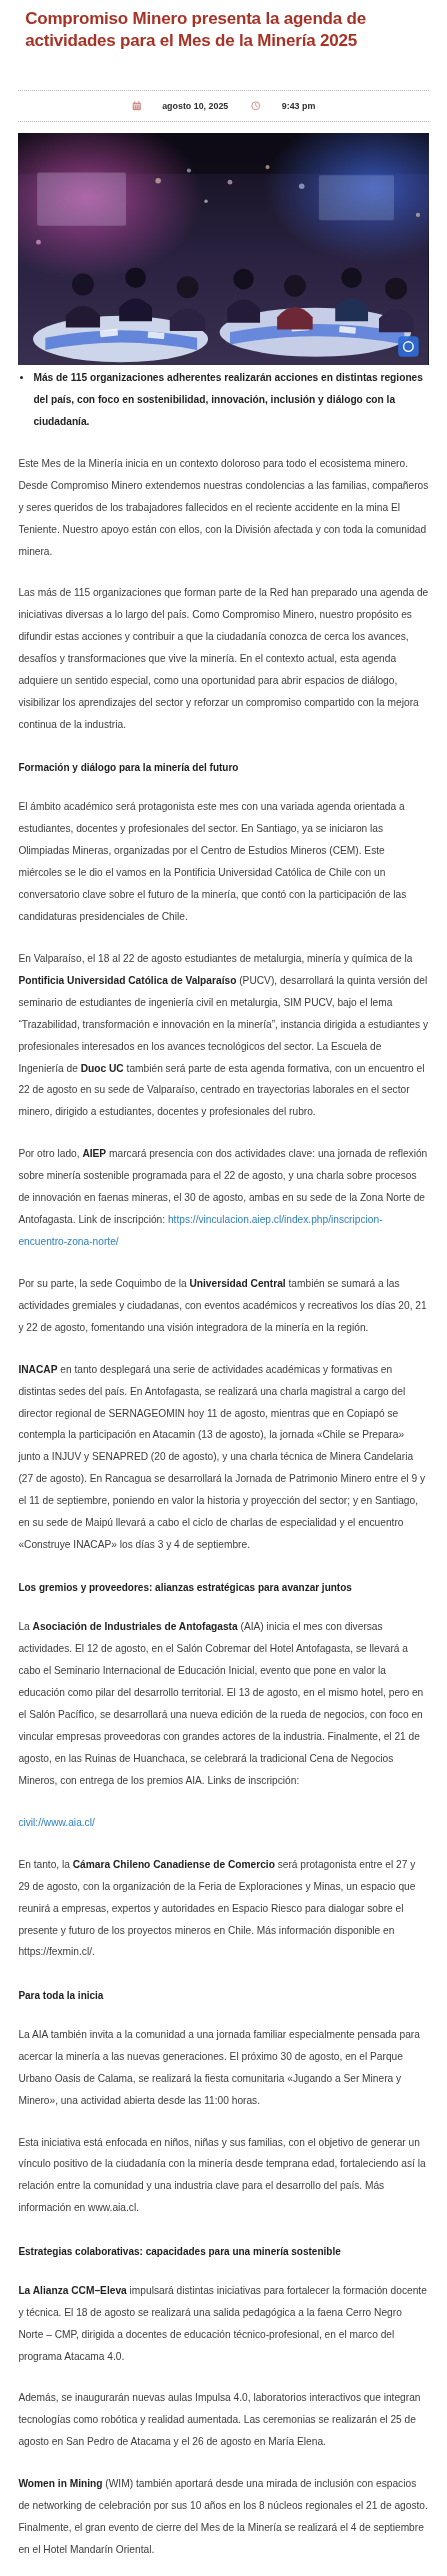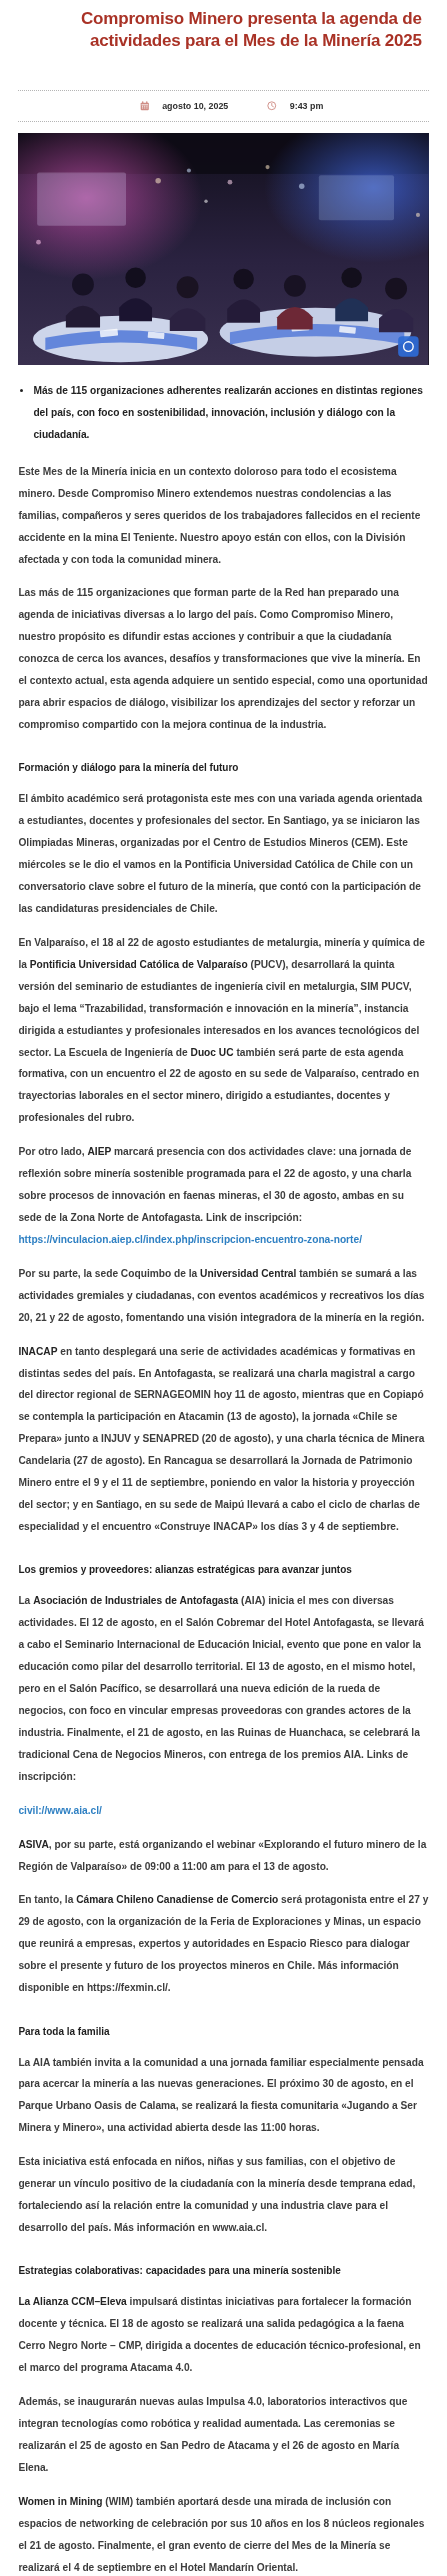--- a/index.html
+++ b/index.html
@@ -5,67 +5,66 @@
   html,body{margin:0;padding:0;background:#ffffff;}
   body{
     width:447px;
     font-family:"Liberation Sans","DejaVu Sans",sans-serif;
     color:#3d3d3d;
     -webkit-font-smoothing:antialiased;
   }
   .container{padding:0 18.4px 27px 18.4px;}
   .post-title{
     margin:8.2px 6.8px 0 6.8px;
-    text-align:right;
+    text-align:left;
     color:#a93226;
     font-size:17px;
     line-height:1.28;
     font-weight:700;
     letter-spacing:-0.2px;
   }
   .meta-row{
     margin-top:38px;
     border-top:0.7px dotted #b5b5b5;
     border-bottom:0.7px dotted #b5b5b5;
     padding:10.2px 0;
     display:flex;
     justify-content:center;
     align-items:center;
     gap:23px;
     font-size:8.9px;
     font-weight:700;
     color:#2f2f2f;
   }
-  .meta-item{display:flex;align-items:center;gap:13px;margin-left:16px;}
+  .meta-item{display:flex;align-items:center;gap:21px;}
   .meta-item svg{display:block;}
   .hero{
     margin-top:11px;
     width:100%;
     height:232px;
     overflow:hidden;
     background:#17131f;
   }
   .hero svg{display:block;width:100%;height:100%;}
   .article h2{
     font-size:10px;
     font-weight:700;
     color:#1e1e1e;
     margin:24.5px 0 6.8px 0;
     line-height:1.6;
   }
   .article p{
     font-size:10.2px;
     line-height:2.15;
-    margin:12px 0;
+    margin:20px 0;
     color:#3d3d3d;
-    font-weight:bold;
   }
   .article strong{color:#242424;}
   .article ul{
-    margin:15px 0;
+    margin:2px 0;
     padding-left:15px;
   }
   .article li{
     font-size:10.2px;
     font-weight:700;
     color:#232323;
     line-height:2.15;
     margin:0 0 4.1px 0;
   }
   .lnk{
@@ -191,23 +190,22 @@
       <p><span>Las más de 115 organizaciones que forman parte de la Red han preparado una agenda de iniciativas diversas a lo largo del país. Como Compromiso Minero, nuestro propósito es difundir estas acciones y contribuir a que la ciudadanía conozca de cerca los avances, desafíos y transformaciones que vive la minería. En el contexto actual, esta agenda adquiere un sentido especial, como una oportunidad para abrir espacios de diálogo, visibilizar los aprendizajes del sector y reforzar un compromiso compartido con la mejora continua de la industria.</span></p>
       <h2>Formación y diálogo para la minería del futuro</h2>
       <p><span>El ámbito académico será protagonista este mes con una variada agenda orientada a estudiantes, docentes y profesionales del sector. En Santiago, ya se iniciaron las Olimpiadas Mineras, organizadas por el Centro de Estudios Mineros (CEM).  Este miércoles se le dio el vamos en la Pontificia Universidad Católica de Chile con un conversatorio clave sobre el futuro de la minería, que contó con la participación de las candidaturas presidenciales de Chile.</span></p>
       <p><span>En Valparaíso, el 18 al 22 de agosto estudiantes de metalurgia, minería y química de la </span><strong>Pontificia Universidad Católica de Valparaíso</strong><span> (PUCV), desarrollará la quinta versión del seminario de estudiantes de ingeniería civil en metalurgia, SIM PUCV, bajo el lema “Trazabilidad, transformación e innovación en la minería”, instancia dirigida a estudiantes y profesionales interesados en los avances tecnológicos del sector. La Escuela de Ingeniería de </span><strong>Duoc UC</strong><span> también será parte de esta agenda formativa, con un encuentro el 22 de agosto en su sede de Valparaíso, centrado en trayectorias laborales en el sector minero, dirigido a estudiantes, docentes y profesionales del rubro.</span></p>
       <p><span>Por otro lado, </span><strong>AIEP</strong><span> marcará presencia con dos actividades clave: una jornada de reflexión sobre minería sostenible programada para el 22 de agosto, y una charla sobre procesos de innovación en faenas mineras, el 30 de agosto, ambas en su sede de la Zona Norte de Antofagasta. Link de inscripción: </span><a class="lnk">https://vinculacion.aiep.cl/index.php/inscripcion-encuentro-zona-norte/</a></p>
       <p><span>Por su parte, la sede Coquimbo de la </span><strong>Universidad Central</strong><span> también se sumará a las actividades gremiales y ciudadanas, con eventos académicos y recreativos los días 20, 21 y 22 de agosto, fomentando una visión integradora de la minería en la región.</span></p>
       <p><strong>INACAP</strong><span> en tanto desplegará una serie de actividades académicas y formativas en distintas sedes del país. En Antofagasta, se realizará una charla magistral a cargo del director regional de SERNAGEOMIN hoy 11 de agosto, mientras que en Copiapó se contempla la participación en Atacamin (13 de agosto), la jornada «Chile se Prepara» junto a INJUV y SENAPRED (20 de agosto), y una charla técnica de Minera Candelaria (27 de agosto). En Rancagua se desarrollará la Jornada de Patrimonio Minero entre el 9 y el 11 de septiembre, poniendo en valor la historia y proyección del sector; y en Santiago, en su sede de Maipú llevará a cabo el ciclo de charlas de especialidad y el encuentro «Construye INACAP» los días 3 y 4 de septiembre.</span></p>
       <h2>Los gremios y proveedores: alianzas estratégicas para avanzar juntos</h2>
       <p><span>La </span><strong>Asociación de Industriales de Antofagasta</strong><span> (AIA) inicia el mes con diversas actividades. El 12 de agosto, en el Salón Cobremar del Hotel Antofagasta, se llevará a cabo el Seminario Internacional de Educación Inicial, evento que pone en valor la educación como pilar del desarrollo territorial.  El 13 de agosto, en el mismo hotel, pero en el Salón Pacífico, se desarrollará una nueva edición de la rueda de negocios, con foco en vincular empresas proveedoras con grandes actores de la industria. Finalmente, el 21 de agosto, en las Ruinas de Huanchaca, se celebrará la tradicional Cena de Negocios Mineros, con entrega de los premios AIA. Links de inscripción:</span></p>
       <p><a class="lnk">civil://www.aia.cl/</a></p>
-      <p><strong>ASIVA</strong><span>, por su parte, está organizando el webinar «Explorando el futuro minero de la Región de Valparaíso» de 09:00 a 11:00 am para el 13 de agosto.</span></p>
       <p><span>En tanto, la </span><strong>Cámara Chileno Canadiense de Comercio</strong><span> será protagonista entre el 27 y 29 de agosto, con la organización de la Feria de Exploraciones y Minas, un espacio que reunirá a empresas, expertos y autoridades en Espacio Riesco para dialogar sobre el presente y futuro de los proyectos mineros en Chile. Más información disponible en https://fexmin.cl/.</span></p>
-      <h2>Para toda la familia</h2>
+      <h2>Para toda la inicia</h2>
       <p><span>La AIA también invita a la comunidad a una jornada familiar especialmente pensada para acercar la minería a las nuevas generaciones. El próximo 30 de agosto, en el Parque Urbano Oasis de Calama, se realizará la fiesta comunitaria «Jugando a Ser Minera y Minero», una actividad abierta desde las 11:00 horas.</span></p>
       <p><span>Esta iniciativa está enfocada en niños, niñas y sus familias, con el objetivo de generar un vínculo positivo de la ciudadanía con la minería desde temprana edad, fortaleciendo así la relación entre la comunidad y una industria clave para el desarrollo del país. Más información en www.aia.cl.</span></p>
       <h2>Estrategias colaborativas: capacidades para una minería sostenible</h2>
       <p><strong>La Alianza CCM–Eleva</strong><span> impulsará distintas iniciativas para fortalecer la formación docente y técnica. El 18 de agosto se realizará una salida pedagógica a la faena Cerro Negro Norte – CMP, dirigida a docentes de educación técnico-profesional, en el marco del programa Atacama 4.0.</span></p>
       <p><span>Además, se inaugurarán nuevas aulas Impulsa 4.0, laboratorios interactivos que integran tecnologías como robótica y realidad aumentada. Las ceremonias se realizarán el 25 de agosto en San Pedro de Atacama y el 26 de agosto en María Elena.</span></p>
       <p><strong>Women in Mining</strong><span> (WIM) también aportará desde una mirada de inclusión con espacios de networking de celebración por sus 10 años en los 8 núcleos regionales el 21 de agosto. Finalmente, el gran evento de cierre del Mes de la Minería se realizará el 4 de septiembre en el Hotel Mandarín Oriental.</span></p>
     </div>
 
 </div>
 

